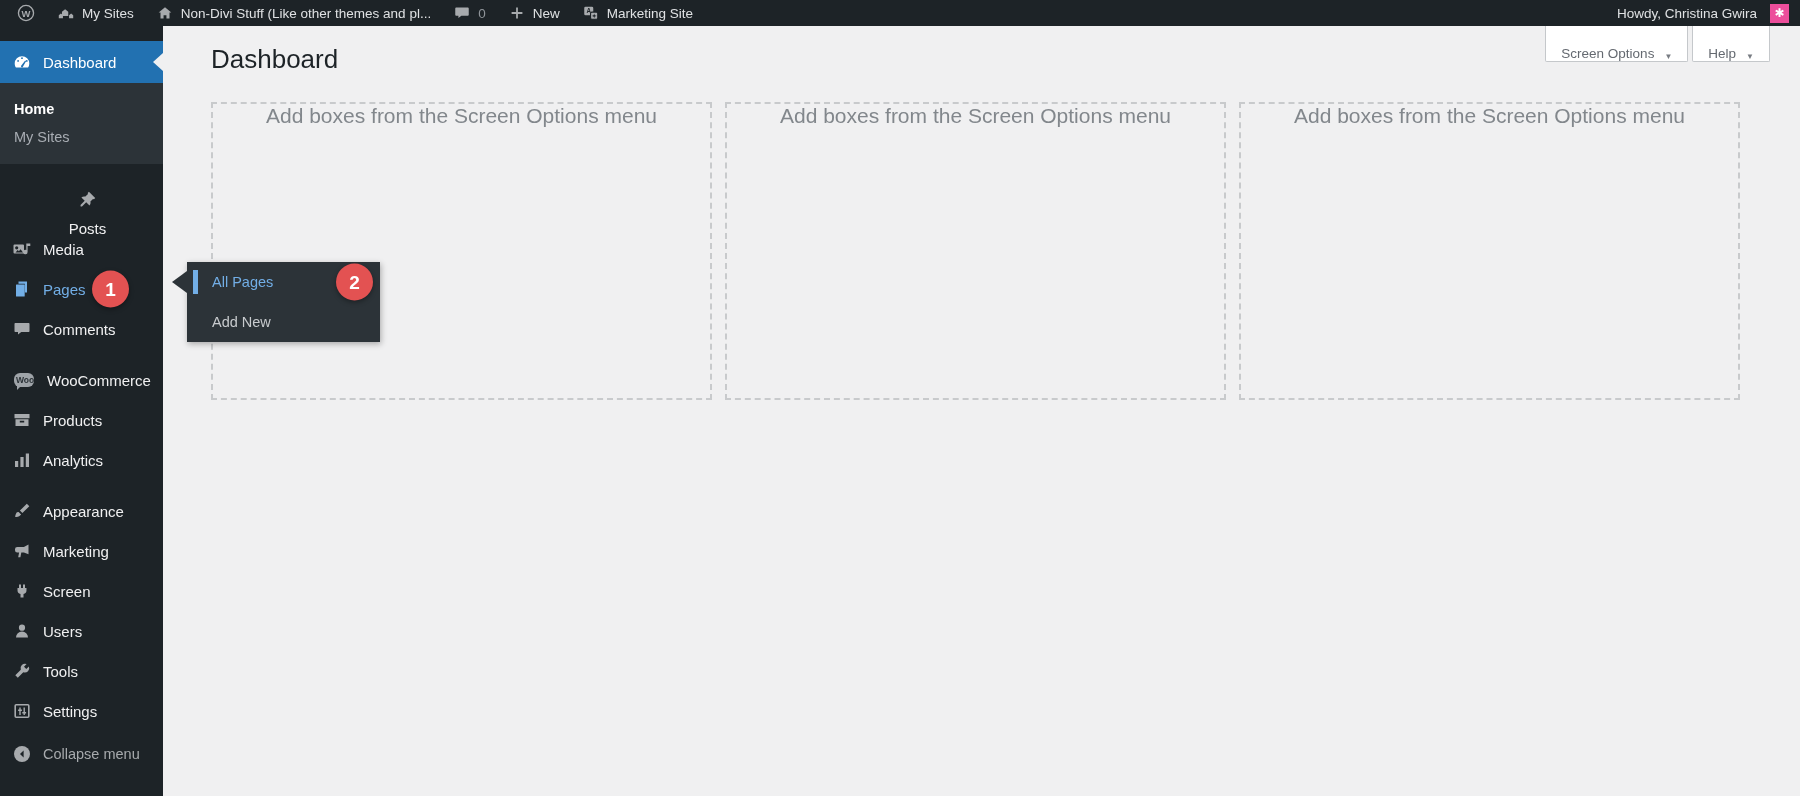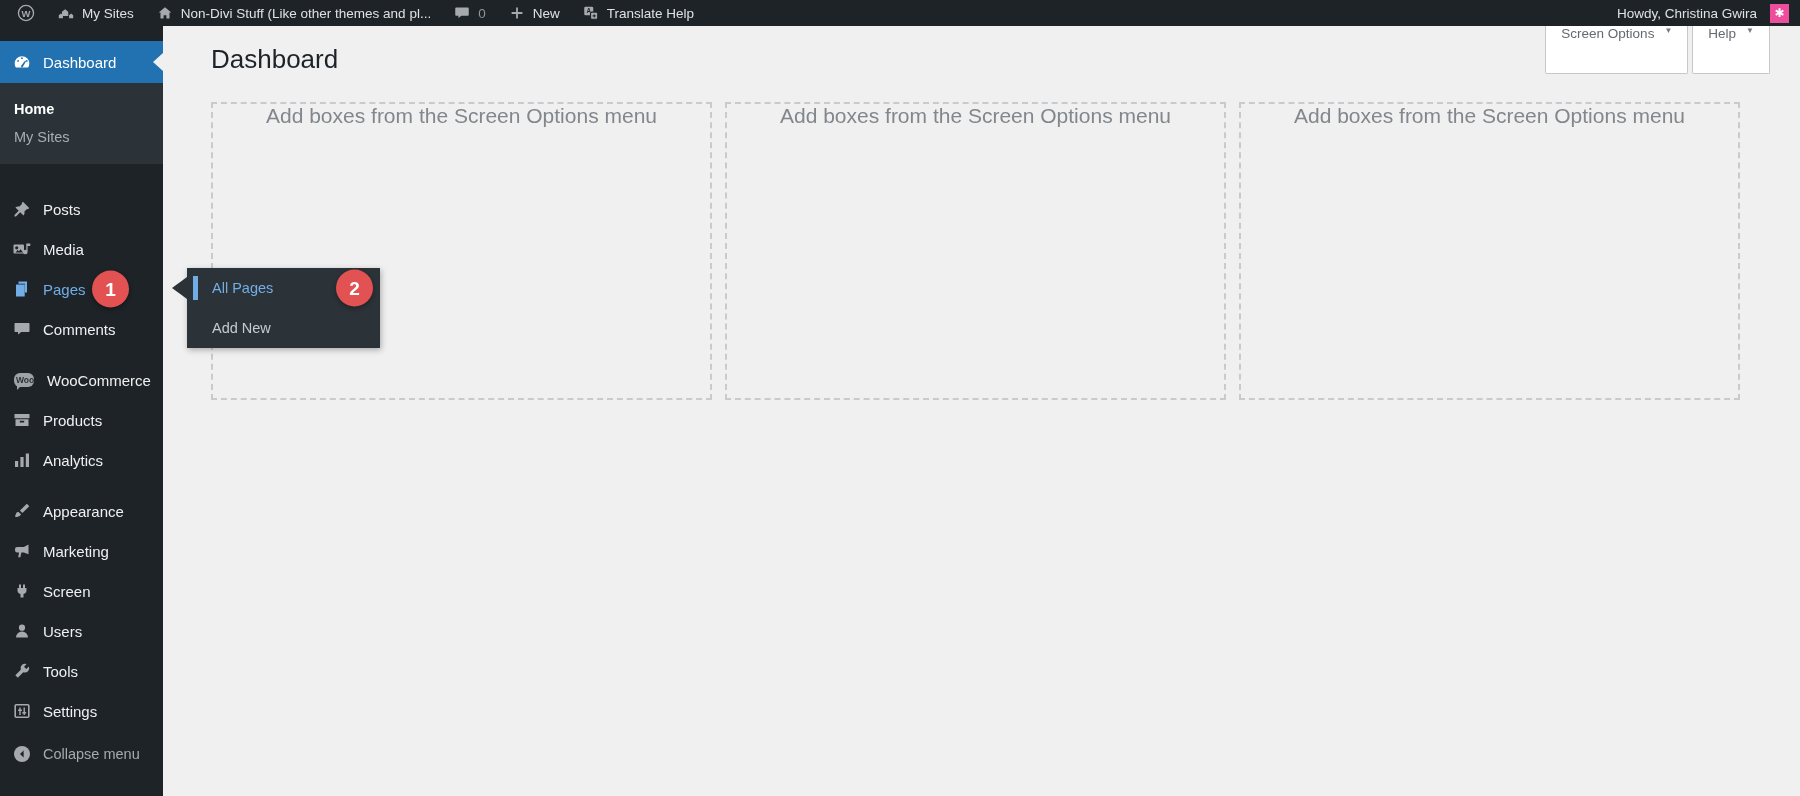--- a/index.html
+++ b/index.html
@@ -39,21 +39,21 @@
   .mi.dashboard svg{color:#fff;}
   .mi.dashboard::after{
     content:"";position:absolute;right:0;top:50%;margin-top:-9px;
     width:0;height:0;border:9px solid transparent;border-left:none;
     border-right:10px solid #f0f0f1;
   }
   .mi.hovered,.mi.hovered svg{color:#72aee6;}
   .submenu{background:#2c3338;padding:12px 0 13px;}
   .si{padding:6px 6px 6px 14px;font-size:14.5px;color:#a8adb3;cursor:pointer;}
   .si.current{color:#ffffff;font-weight:700;}
-  .gap-big{margin-top:25px;}
+  .gap-big{margin-top:25px;flex-direction:column;}
   .gap-sep{margin-top:11px;}
   .mi.collapse{margin-top:3px;color:#a7aaad;font-size:14.5px;}
   .woo-badge{
     background:#9ea3a8;color:#2c3338;border-radius:6px;
     font-size:8.5px;font-weight:700;padding:3px 2px;width:16px;text-align:center;
     display:inline-block;line-height:1;position:relative;flex:none;margin-left:2px;margin-right:2px;
   }
   .woo-badge::after{
     content:"";position:absolute;left:3px;bottom:-3px;
     border:3px solid transparent;border-top:3px solid #9ea3a8;border-left:3px solid #9ea3a8;
@@ -62,21 +62,21 @@
   .step-badge{
     position:absolute;width:37px;height:37px;border-radius:50%;
     background:#e35252;color:#fff;font-size:19px;font-weight:700;
     display:flex;align-items:center;justify-content:center;
     box-shadow:0 2px 5px rgba(0,0,0,.35);z-index:45;
   }
   .badge-pages{left:92px;top:50%;transform:translateY(-50%);}
   .badge-allpages{left:149px;top:50%;transform:translateY(-50%);}
   
   .flyout{
-    position:absolute;left:187px;top:268px;width:193px;
+    position:absolute;left:187px;top:262px;width:193px;
     background:#2c3338;z-index:50;box-shadow:1px 2px 6px rgba(0,0,0,.3);
   }
   .flyout::before{
     content:"";position:absolute;left:-15px;top:9px;width:0;height:0;
     border:11px solid transparent;border-left:none;border-right:15px solid #2c3338;
   }
   .fi{
     position:relative;height:40px;display:flex;align-items:center;
     padding-left:25px;font-size:14.5px;color:#c8cbce;cursor:pointer;
   }
@@ -84,21 +84,21 @@
   .fi.current::before{
     content:"";position:absolute;left:6px;top:8px;bottom:8px;width:5px;background:#72aee6;
   }
   
   .page-title{
     position:absolute;left:211px;top:44px;margin:0;
     font-size:26px;font-weight:400;color:#1d2327;z-index:10;
   }
   .screen-meta{position:absolute;top:26px;right:30px;display:flex;gap:4px;z-index:20;}
   .meta-btn{
-    height:48px;display:inline-flex;align-items:flex-start;gap:10px;
+    height:36px;display:inline-flex;align-items:flex-end;gap:10px;
     padding:0 15px;background:#ffffff;border:1px solid #c5c8cb;border-top:none;
     border-radius:0 0 2px 2px;color:#646970;font-size:13.5px;cursor:pointer;box-sizing:border-box;
   }
   .caret{font-size:8px;color:#787c82;}
   .boxes{
     position:absolute;left:211px;top:102px;right:60px;height:298px;
     display:flex;gap:13px;z-index:5;
   }
   .dashed-box{
     flex:1;border:2px dashed #c8cacc;box-sizing:border-box;
@@ -141,21 +141,21 @@
       </svg>
       <span>New</span>
     </span>
     <span class="ab-item">
       <svg viewBox="0 0 20 20">
         <rect x="2.5" y="3" width="10" height="9.5" rx="1.5" fill="currentColor"></rect>
         <text x="7.5" y="10.3" text-anchor="middle" font-size="7" font-weight="bold" fill="#1d2327">A</text>
         <rect x="9.5" y="9" width="8" height="8" rx="1.5" fill="currentColor" stroke="#1d2327" stroke-width="1.2"></rect>
         <text x="13.5" y="15.6" text-anchor="middle" font-size="6.5" font-weight="bold" fill="#1d2327">✦</text>
       </svg>
-      <span>Translate Help</span>
+      <span>Marketing Site</span>
     </span>
   </div>
   <div class="ab-group">
     <span class="ab-item">
       <span>Howdy, Christina Gwira</span>
       <span class="avatar">✱</span>
     </span>
   </div>
 </header>
 

